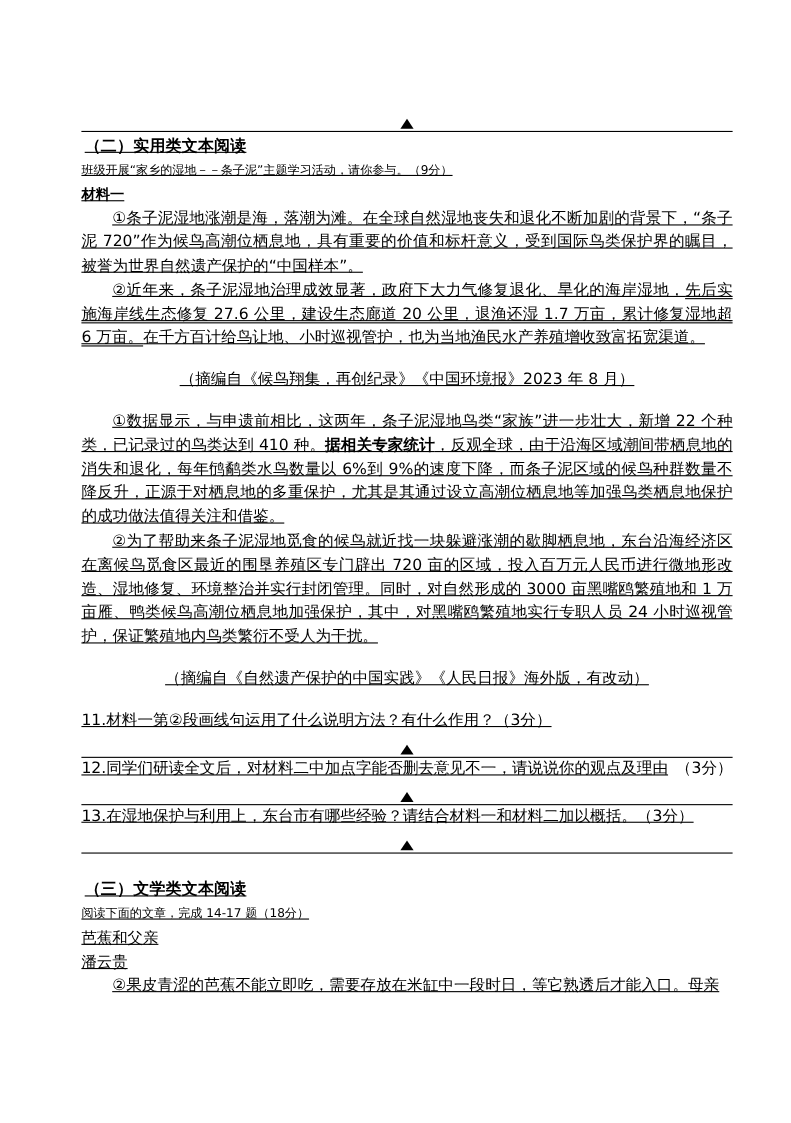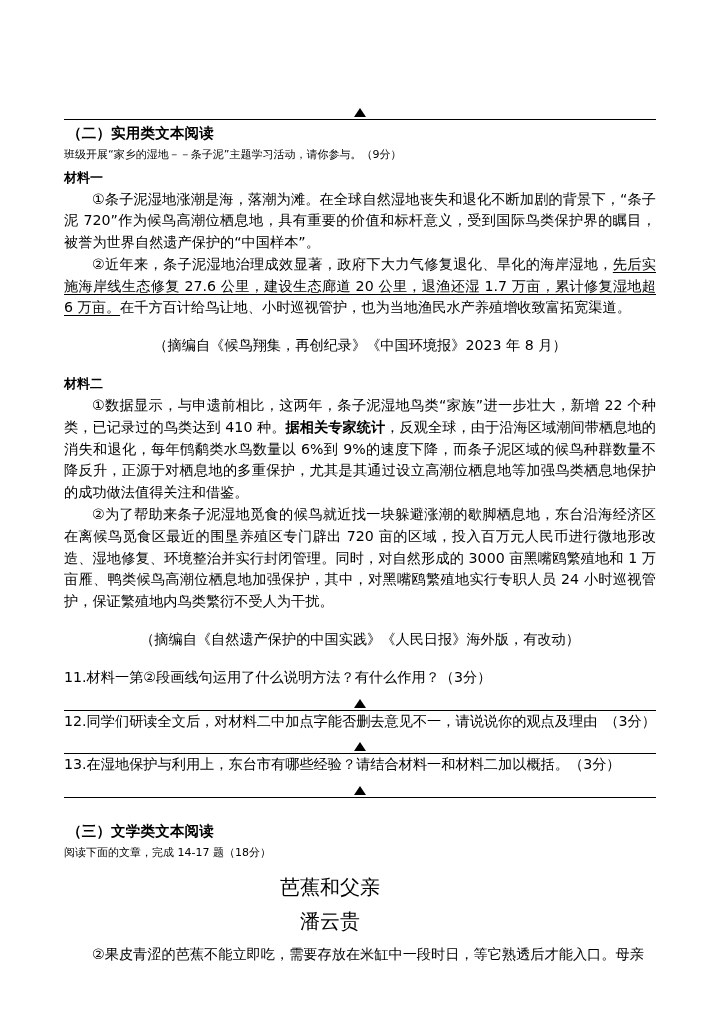--- a/index.html
+++ b/index.html
@@ -19,23 +19,24 @@
   .page {
     position: absolute;
     left: 0; top: 0;
     width: 719px;
     height: 1021px;
     background: #fff;
   }
 
   .content {
     position: absolute;
-    left: 64px;
+    left: 74px;
     top: 98px;
     width: 592px;
+    text-decoration: underline;
   }
 
   
   .answer-rule {
     position: relative;
     height: 22px;
     margin: 0;
   }
   .answer-rule .tri {
     position: absolute;
@@ -97,24 +98,23 @@
     position: relative;
   }
   .q-points-overlap {
     position: absolute;
     right: 0;
     top: 0;
   }
   .u { text-decoration: underline; text-underline-offset: 2.5px; }
   .b { font-weight: bold; }
   .center-title {
-    font-size: 20px;
+    font-size: 14px;
     line-height: 22px;
-    margin: 12px;
-    text-align: center;
+    margin: 0;
     padding-right: 60px;
   }
   .spacer-lg { height: 20px; }
 </style>
 </head>
 <body>
 
 <div class="page">
   <div class="content">
 
@@ -128,21 +128,20 @@
     <div class="lead">班级开展“家乡的湿地－－条子泥”主题学习活动，请你参与。（9分）</div>
 
     <div class="mat-head">材料一</div>
 
     <div class="para">①条子泥湿地涨潮是海，落潮为滩。在全球自然湿地丧失和退化不断加剧的背景下，“条子泥 720”作为候鸟高潮位栖息地，具有重要的价值和标杆意义，受到国际鸟类保护界的瞩目，被誉为世界自然遗产保护的“中国样本”。</div>
 
     <div class="para"><span>②近年来，条子泥湿地治理成效显著，政府下大力气修复退化、旱化的海岸湿地，</span><span class="u">先后实施海岸线生态修复 27.6 公里，建设生态廊道 20 公里，退渔还湿 1.7 万亩，累计修复湿地超 6 万亩。</span><span>在千方百计给鸟让地、小时巡视管护，也为当地渔民水产养殖增收致富拓宽渠道。</span></div>
 
     <div class="cite">（摘编自《候鸟翔集，再创纪录》《中国环境报》2023 年 8 月）</div>
 
-    <div class="mat-head">材料二</div>
 
     <div class="para"><span>①数据显示，与申遗前相比，这两年，条子泥湿地鸟类“家族”进一步壮大，新增 22 个种类，已记录过的鸟类达到 410 种。</span><span class="b">据相关专家统计</span><span>，反观全球，由于沿海区域潮间带栖息地的消失和退化，每年鸻鹬类水鸟数量以 6%到 9%的速度下降，而条子泥区域的候鸟种群数量不降反升，正源于对栖息地的多重保护，尤其是其通过设立高潮位栖息地等加强鸟类栖息地保护的成功做法值得关注和借鉴。</span></div>
 
     <div class="para">②为了帮助来条子泥湿地觅食的候鸟就近找一块躲避涨潮的歇脚栖息地，东台沿海经济区在离候鸟觅食区最近的围垦养殖区专门辟出 720 亩的区域，投入百万元人民币进行微地形改造、湿地修复、环境整治并实行封闭管理。同时，对自然形成的 3000 亩黑嘴鸥繁殖地和 1 万亩雁、鸭类候鸟高潮位栖息地加强保护，其中，对黑嘴鸥繁殖地实行专职人员 24 小时巡视管护，保证繁殖地内鸟类繁衍不受人为干扰。</div>
 
     <div class="cite">（摘编自《自然遗产保护的中国实践》《人民日报》海外版，有改动）</div>
 
     <div class="qline"><span>11.</span><span>材料一第②段画线句运用了什么说明方法？有什么作用？（3分）</span></div>
 
     <div class="answer-rule">

